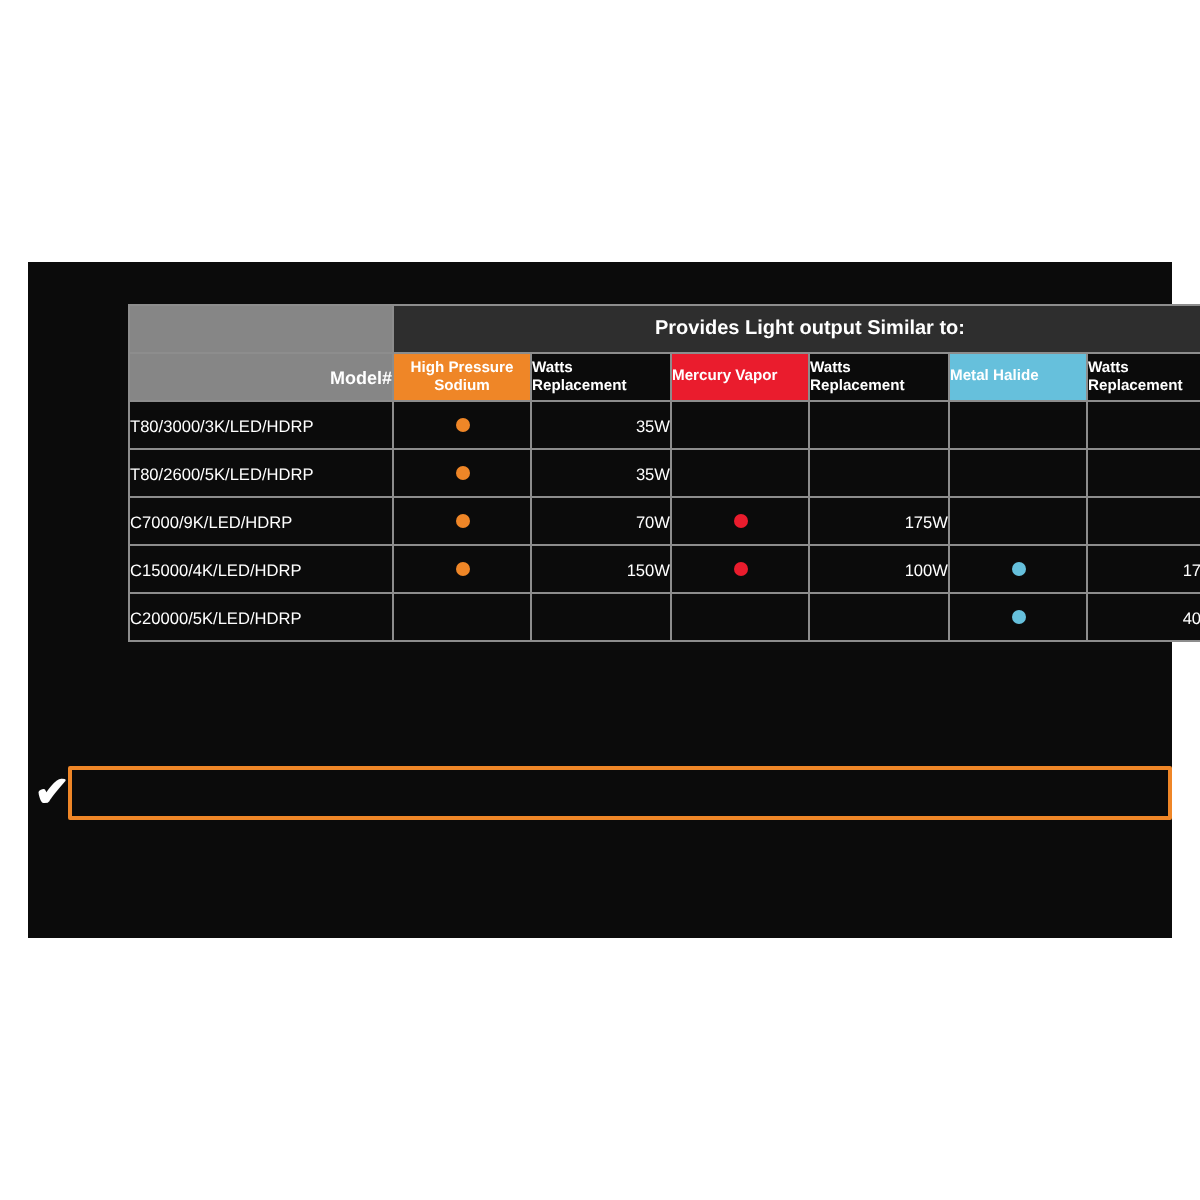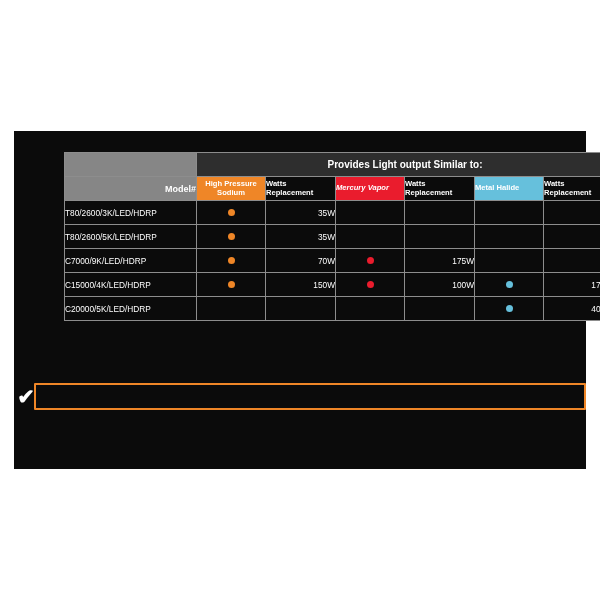--- a/index.html
+++ b/index.html
@@ -80,21 +80,21 @@
     color: #ffffff;
     font-weight: bold;
     font-size: 7.6px;
     text-align: left;
     padding: 2px 0 0 5px;
     height: 37px;
     line-height: 1.18;
     vertical-align: top;
   }
   .hdr-cat.hps { background: #ef8627 !important; text-align: center; }
-  .hdr-cat.mv  { background: #ea1c2d !important; font-style: italic; }
+  .hdr-cat.mv  { background: #ea1c2d !important; }
   .hdr-cat.mh  { background: #66c0dc !important; margin-left: 21px; }
   .hdr-watt {
     background: #0b0b0b !important;
     color: #ffffff;
     font-weight: bold;
     font-size: 7.6px;
     text-align: left;
     padding: 2px 0 0 5px;
     height: 37px;
     line-height: 1.18;
@@ -181,21 +181,21 @@
           <td class="hdr-cat hps">High Pressure Sodium</td>
           <td class="hdr-watt">Watts Replacement</td>
           <td class="hdr-cat mv">Mercury Vapor</td>
           <td class="hdr-watt">Watts Replacement</td>
           <td class="hdr-cat mh">Metal Halide</td>
           <td class="hdr-watt">Watts Replacement</td>
         </tr>
       </thead>
       <tbody>
           <tr>
-            <td class="model">T80/2600/3K/LED/HDRP</td>
+            <td class="model">T80/3000/3K/LED/HDRP</td>
             <td class="dotcell"><span class="dot orange"></span></td>
             <td class="wattcell">35W</td>
             <td class="dotcell"></td>
             <td class="wattcell"></td>
             <td class="dotcell"></td>
             <td class="wattcell"></td>
           </tr>
           <tr>
             <td class="model">T80/2600/5K/LED/HDRP</td>
             <td class="dotcell"><span class="dot orange"></span></td>

